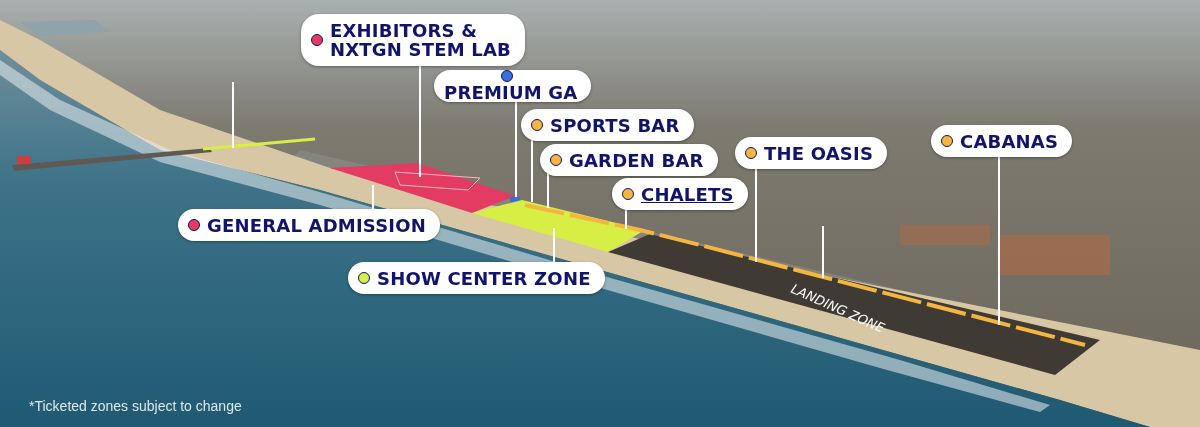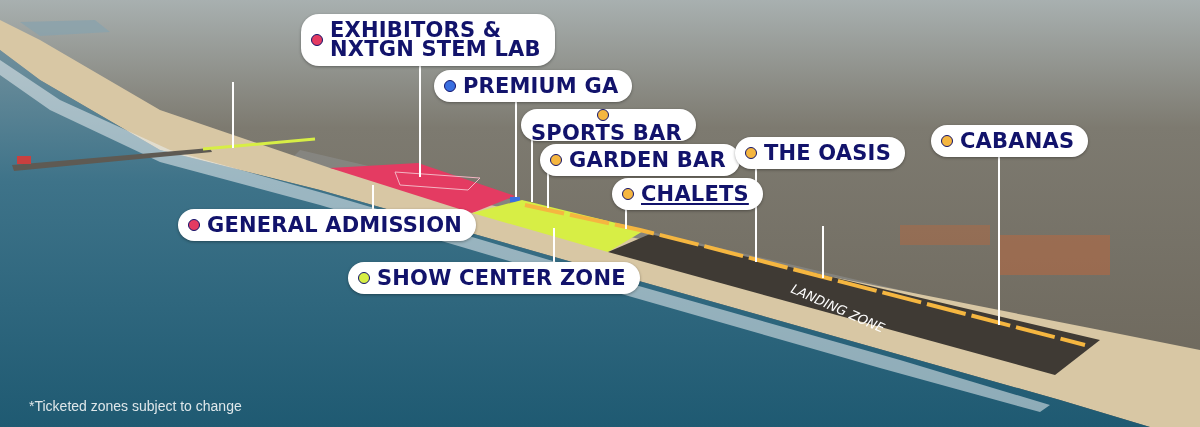--- a/index.html
+++ b/index.html
@@ -2,21 +2,21 @@
 <html><head>
 <meta charset="utf-8">
 <style>
   html, body { margin:0; padding:0; }
   body { width:1200px; height:427px; overflow:hidden; font-family:"DejaVu Sans", sans-serif; }
   .stage { position:relative; width:1200px; height:427px; overflow:hidden;
     background: linear-gradient(172deg, #a9b3b8 0%, #8e958f 14%, #7d7a6e 28%, #6e6a60 40%, #6a6559 55%, #716c60 70%, #6d6a5e 100%); }
   .ocean { position:absolute; left:0; top:0; width:1200px; height:427px; }
   .label { position:absolute; background:#fff; border-radius:18px; box-shadow:0 1px 3px rgba(0,0,0,.35);
     display:flex; align-items:center; padding:0 14px 0 10px; height:32px; color:#12136b;
-    font-family:"DejaVu Sans", sans-serif; font-weight:bold; font-size:21px; letter-spacing:0.2px; white-space:nowrap; }
+    font-family:"DejaVu Sans", sans-serif; font-weight:bold; font-size:18px; letter-spacing:0.2px; white-space:nowrap; }
   .label.two { height:52px; align-items:center; line-height:19px; }
   .dot { width:10px; height:10px; border-radius:50%; border:1.5px solid #12136b; margin-right:7px; flex:none; }
   .stem { position:absolute; width:2px; background:#fff; }
   .footnote { position:absolute; left:29px; top:398px; color:#dfe7ea; font-family:"Liberation Sans", sans-serif; font-size:14px; }
 </style>
 </head>
 <body>
 
 <div class="stage">
   <svg class="ocean" viewBox="0 0 1200 427" width="1200" height="427">
@@ -78,25 +78,25 @@
   <div class="stem" style="left:372px;top:185px;height:26px;"></div>
   <div class="stem" style="left:553px;top:228px;height:34px;"></div>
 
   <div class="label two" style="left:301px;top:14px;">
     <span class="dot" style="background:#e43b62"></span>
     <span style="display:flex;flex-direction:column;">
       <span>EXHIBITORS &amp;</span>
       <span>NXTGN STEM LAB</span>
     </span>
   </div>
-  <div class="label" style="left:434px;top:70px;">
+  <div class="label" style="left:434px;top:70px;flex-direction:column;">
     <span class="dot" style="background:#3a6fe0"></span>
     <span>PREMIUM GA</span>
   </div>
-  <div class="label" style="left:521px;top:109px;flex-direction:column;">
+  <div class="label" style="left:521px;top:109px;">
     <span class="dot" style="background:#f5b640"></span>
     <span>SPORTS BAR</span>
   </div>
   <div class="label" style="left:540px;top:144px;">
     <span class="dot" style="background:#f5b640"></span>
     <span>GARDEN BAR</span>
   </div>
   <div class="label" style="left:612px;top:178px;text-decoration:underline;">
     <span class="dot" style="background:#f5b640"></span>
     <span>CHALETS</span>

